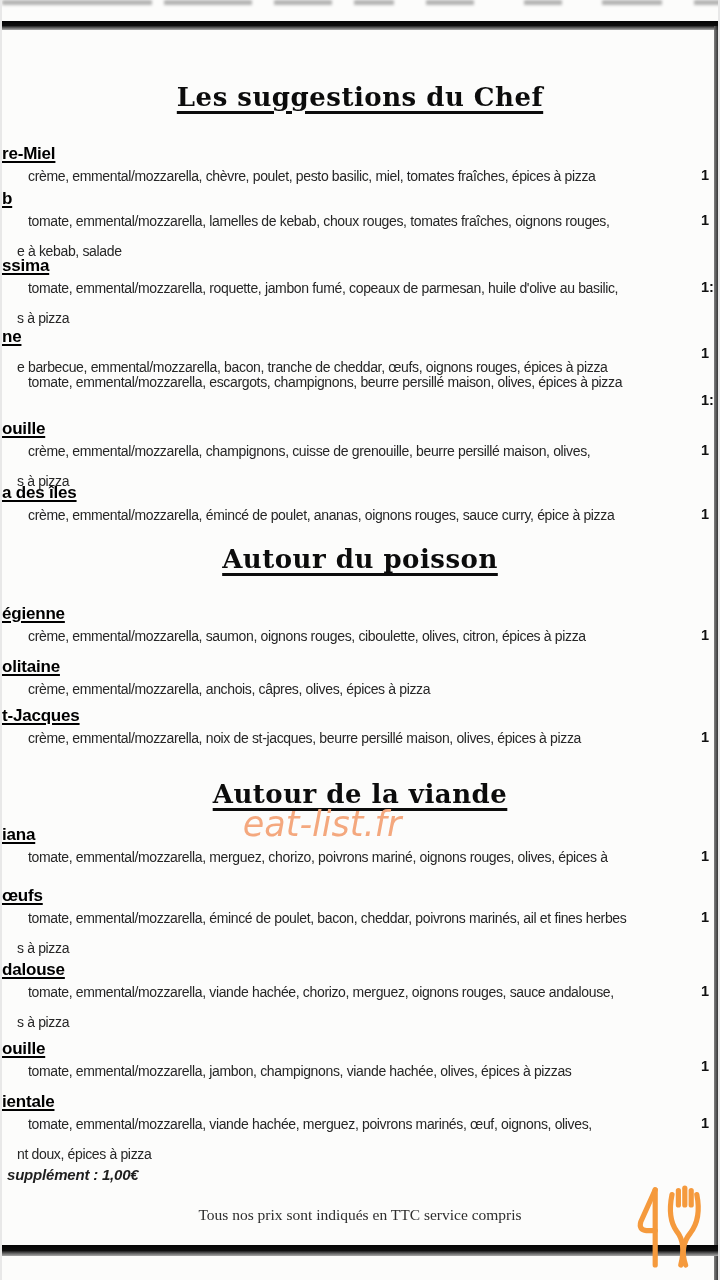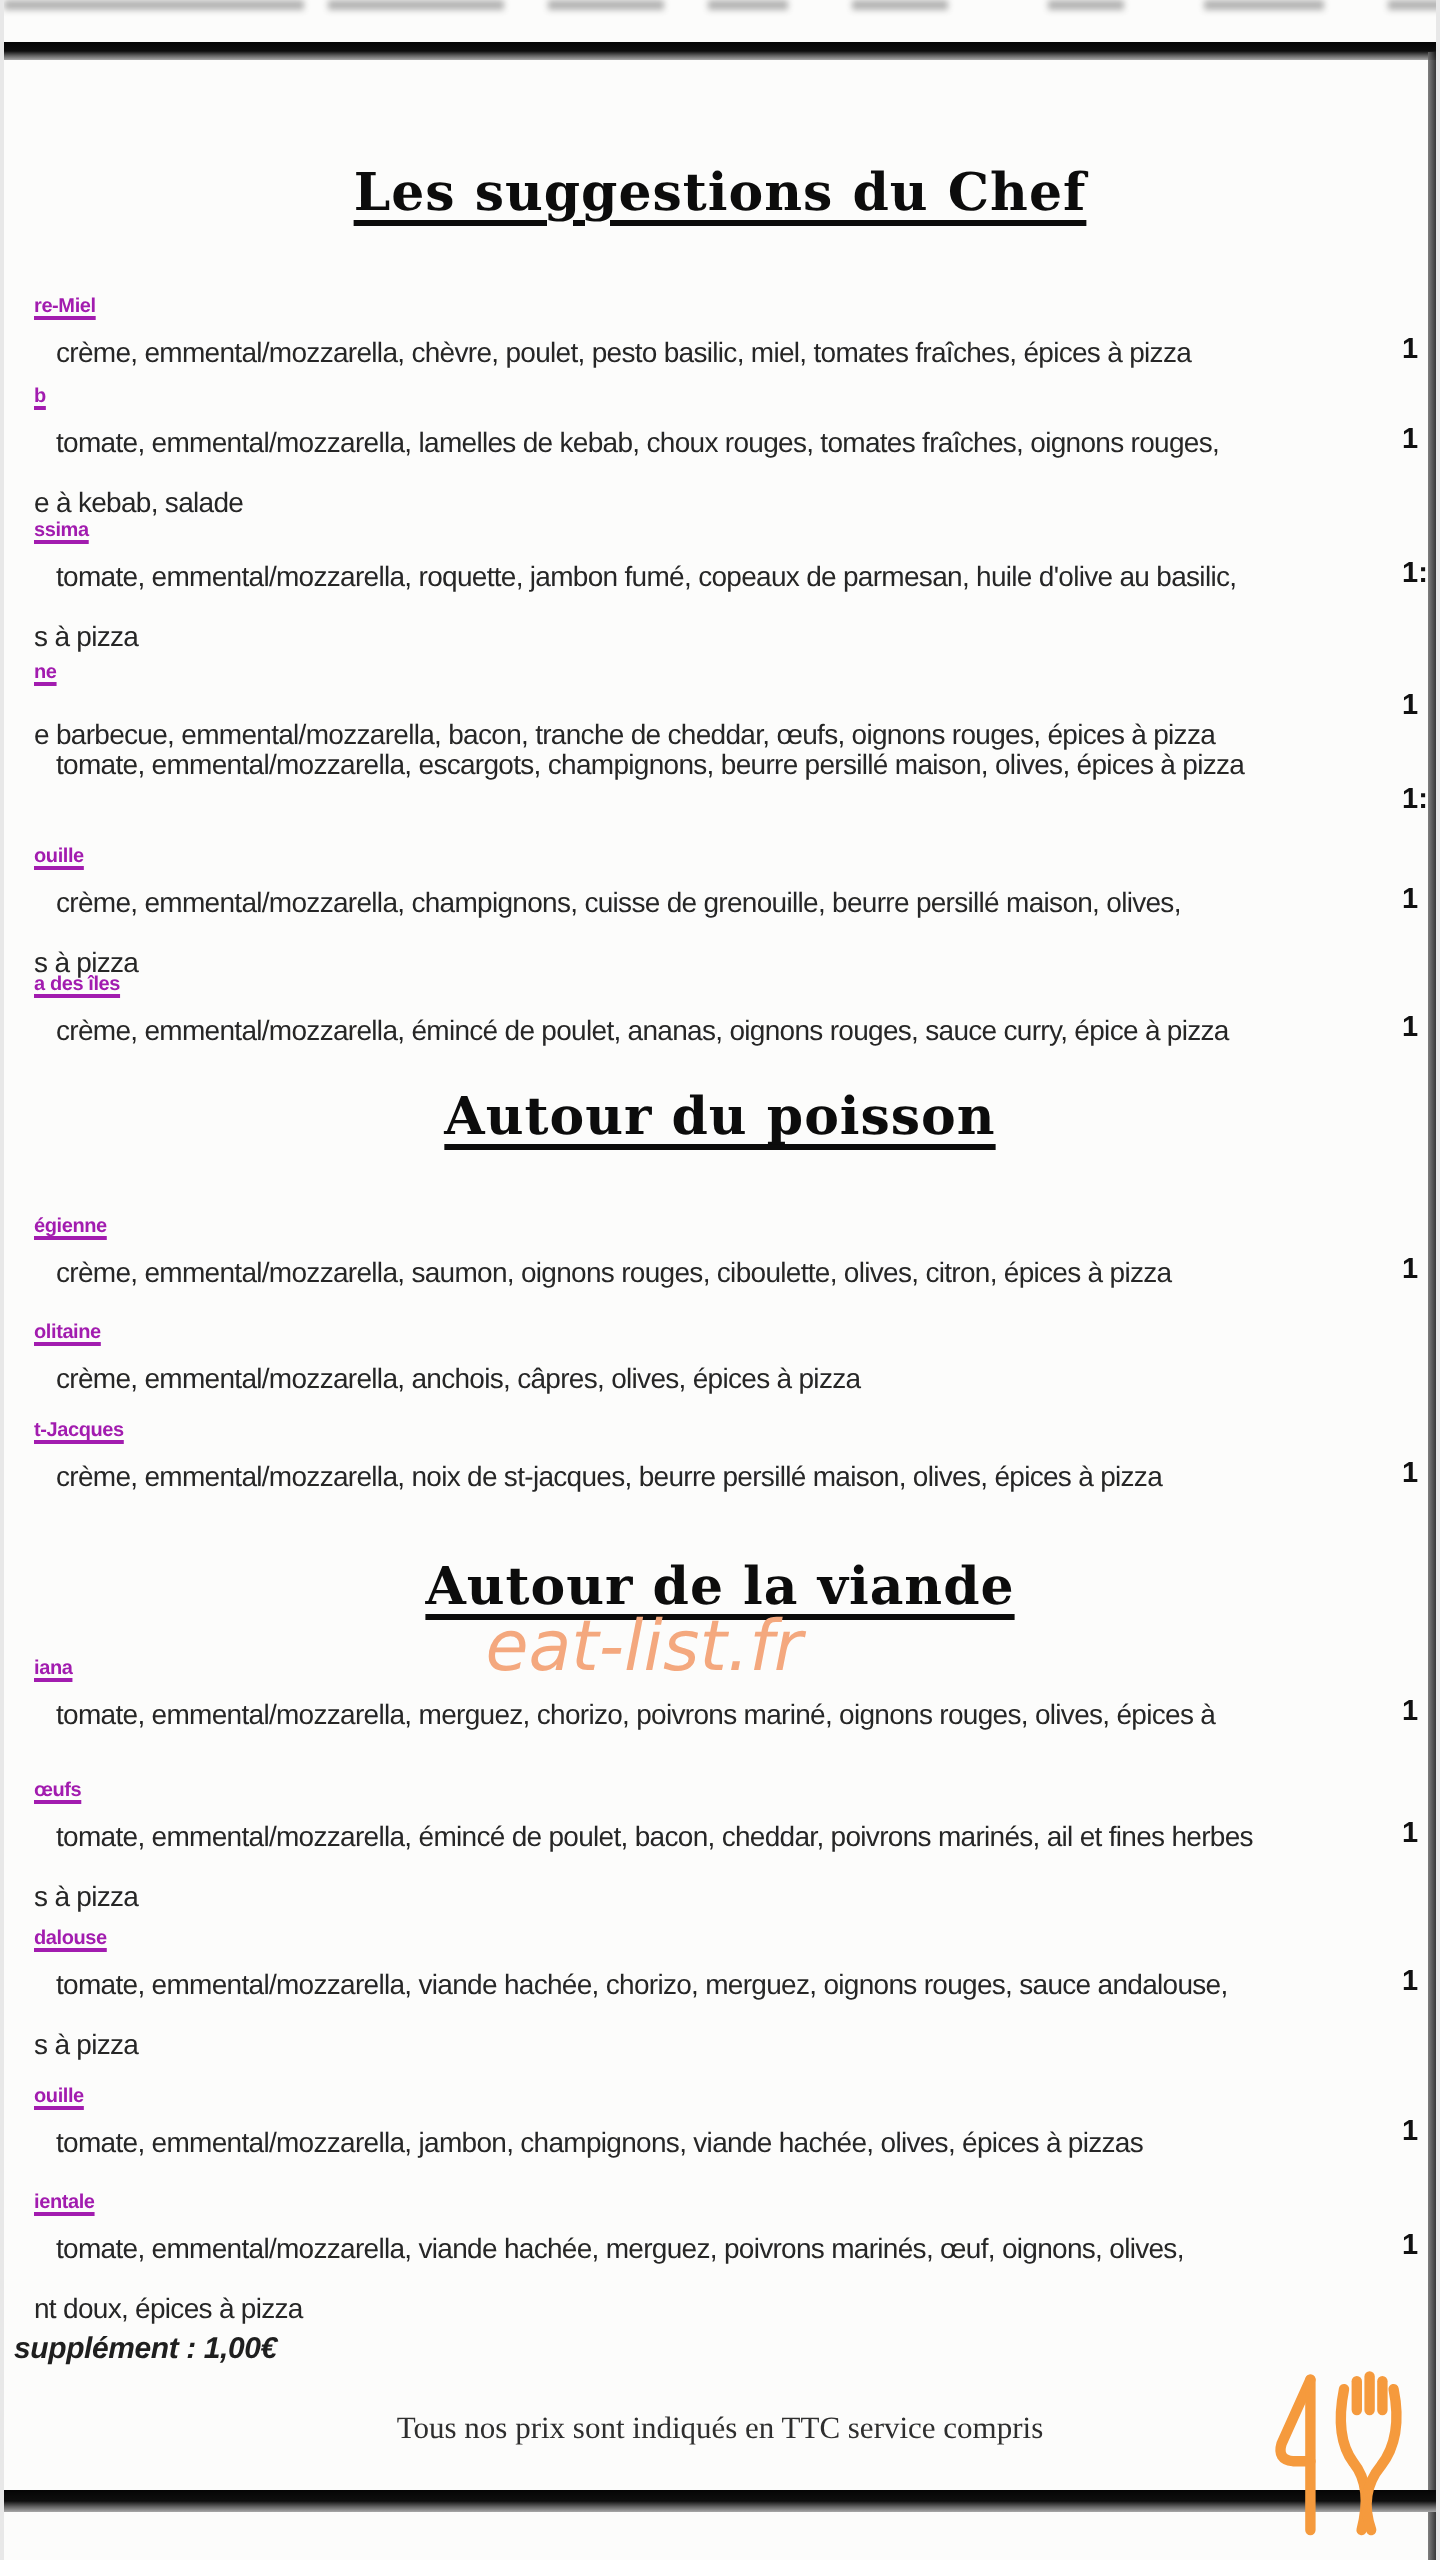--- a/index.html
+++ b/index.html
@@ -18,24 +18,23 @@
   .vrule { position:absolute; top:26px; bottom:0; right:0; width:4px; background:linear-gradient(to left,#161616,#6a6a6a); opacity:.85; }
 
   .section-title {
     position:absolute; left:0; width:100%; margin:0; text-align:center;
     font-family:"DejaVu Serif", serif; font-weight:bold; font-size:26px; letter-spacing:.5px;
     color:#0c0c0c; text-decoration:underline; text-decoration-thickness:3px; text-underline-offset:5px;
   }
 
   .item { position:absolute; left:0; width:716px; }
   .iname {
-    font-size:10px; font-weight:bold; color:#a21caf; line-height:19px; letter-spacing:-.2px;
+    font-size:17px; font-weight:bold; color:#000000; line-height:19px; letter-spacing:-.2px;
     text-decoration:underline; text-decoration-thickness:1.5px; text-underline-offset:2px;
     white-space:nowrap;
-    margin-left:15px;
   }
   .idesc {
     margin-top:4px; padding-left:26px; font-size:14px; line-height:18px; letter-spacing:-.35px;
     color:#262626; white-space:nowrap;
   }
   .idesc + .idesc { margin-top:6px; }
   .idesc.flush { padding-left:15px;margin-top:12px; }
   .iprice {
     position:absolute; top:23px; left:699px; width:17px; overflow:hidden;
     font-size:14.5px; font-weight:bold; color:#111; white-space:nowrap;

